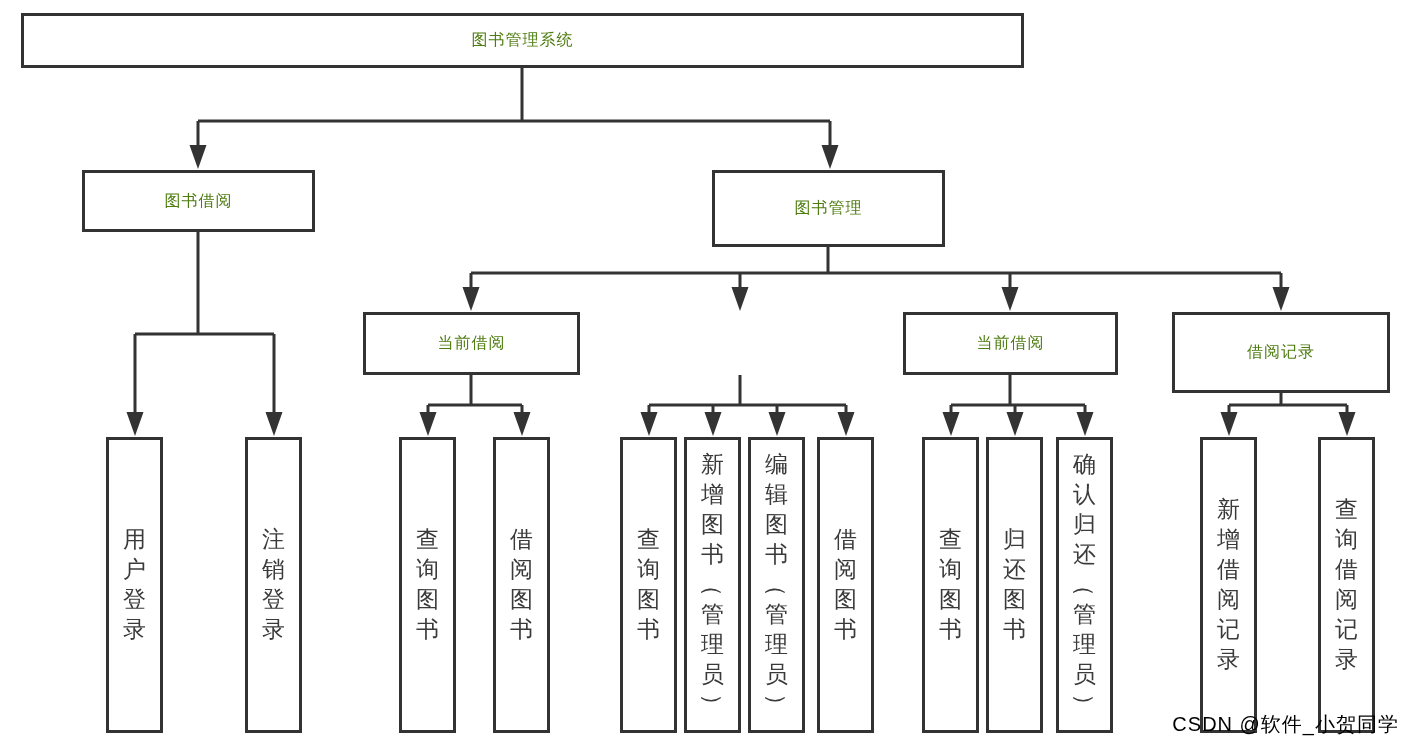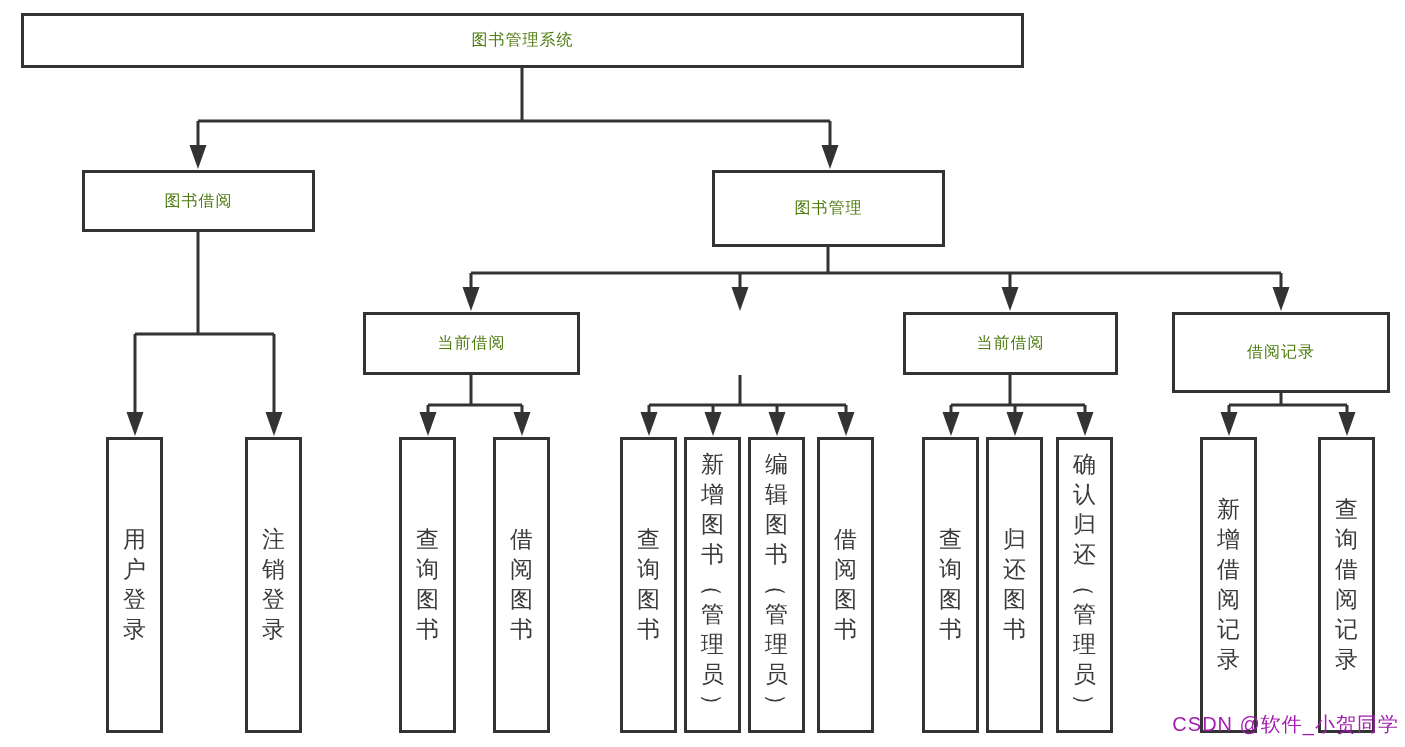--- a/index.html
+++ b/index.html
@@ -33,21 +33,21 @@
     font-size:23px;
     line-height:1.3;
     text-align:center;
     color:#3a3a3a;
   }
   .vchar.rot{transform:rotate(90deg);}
   .watermark{
     position:absolute;
     right:6px;bottom:9px;
     font-size:20px;
-    color:#a21caf;
+    color:#000000;
     letter-spacing:1px;
     white-space:nowrap;
   }
 </style>
 </head>
 <body>
 
 <div class="canvas">
 
   <svg class="connectors" viewBox="0 0 1405 747" xmlns="http://www.w3.org/2000/svg">

